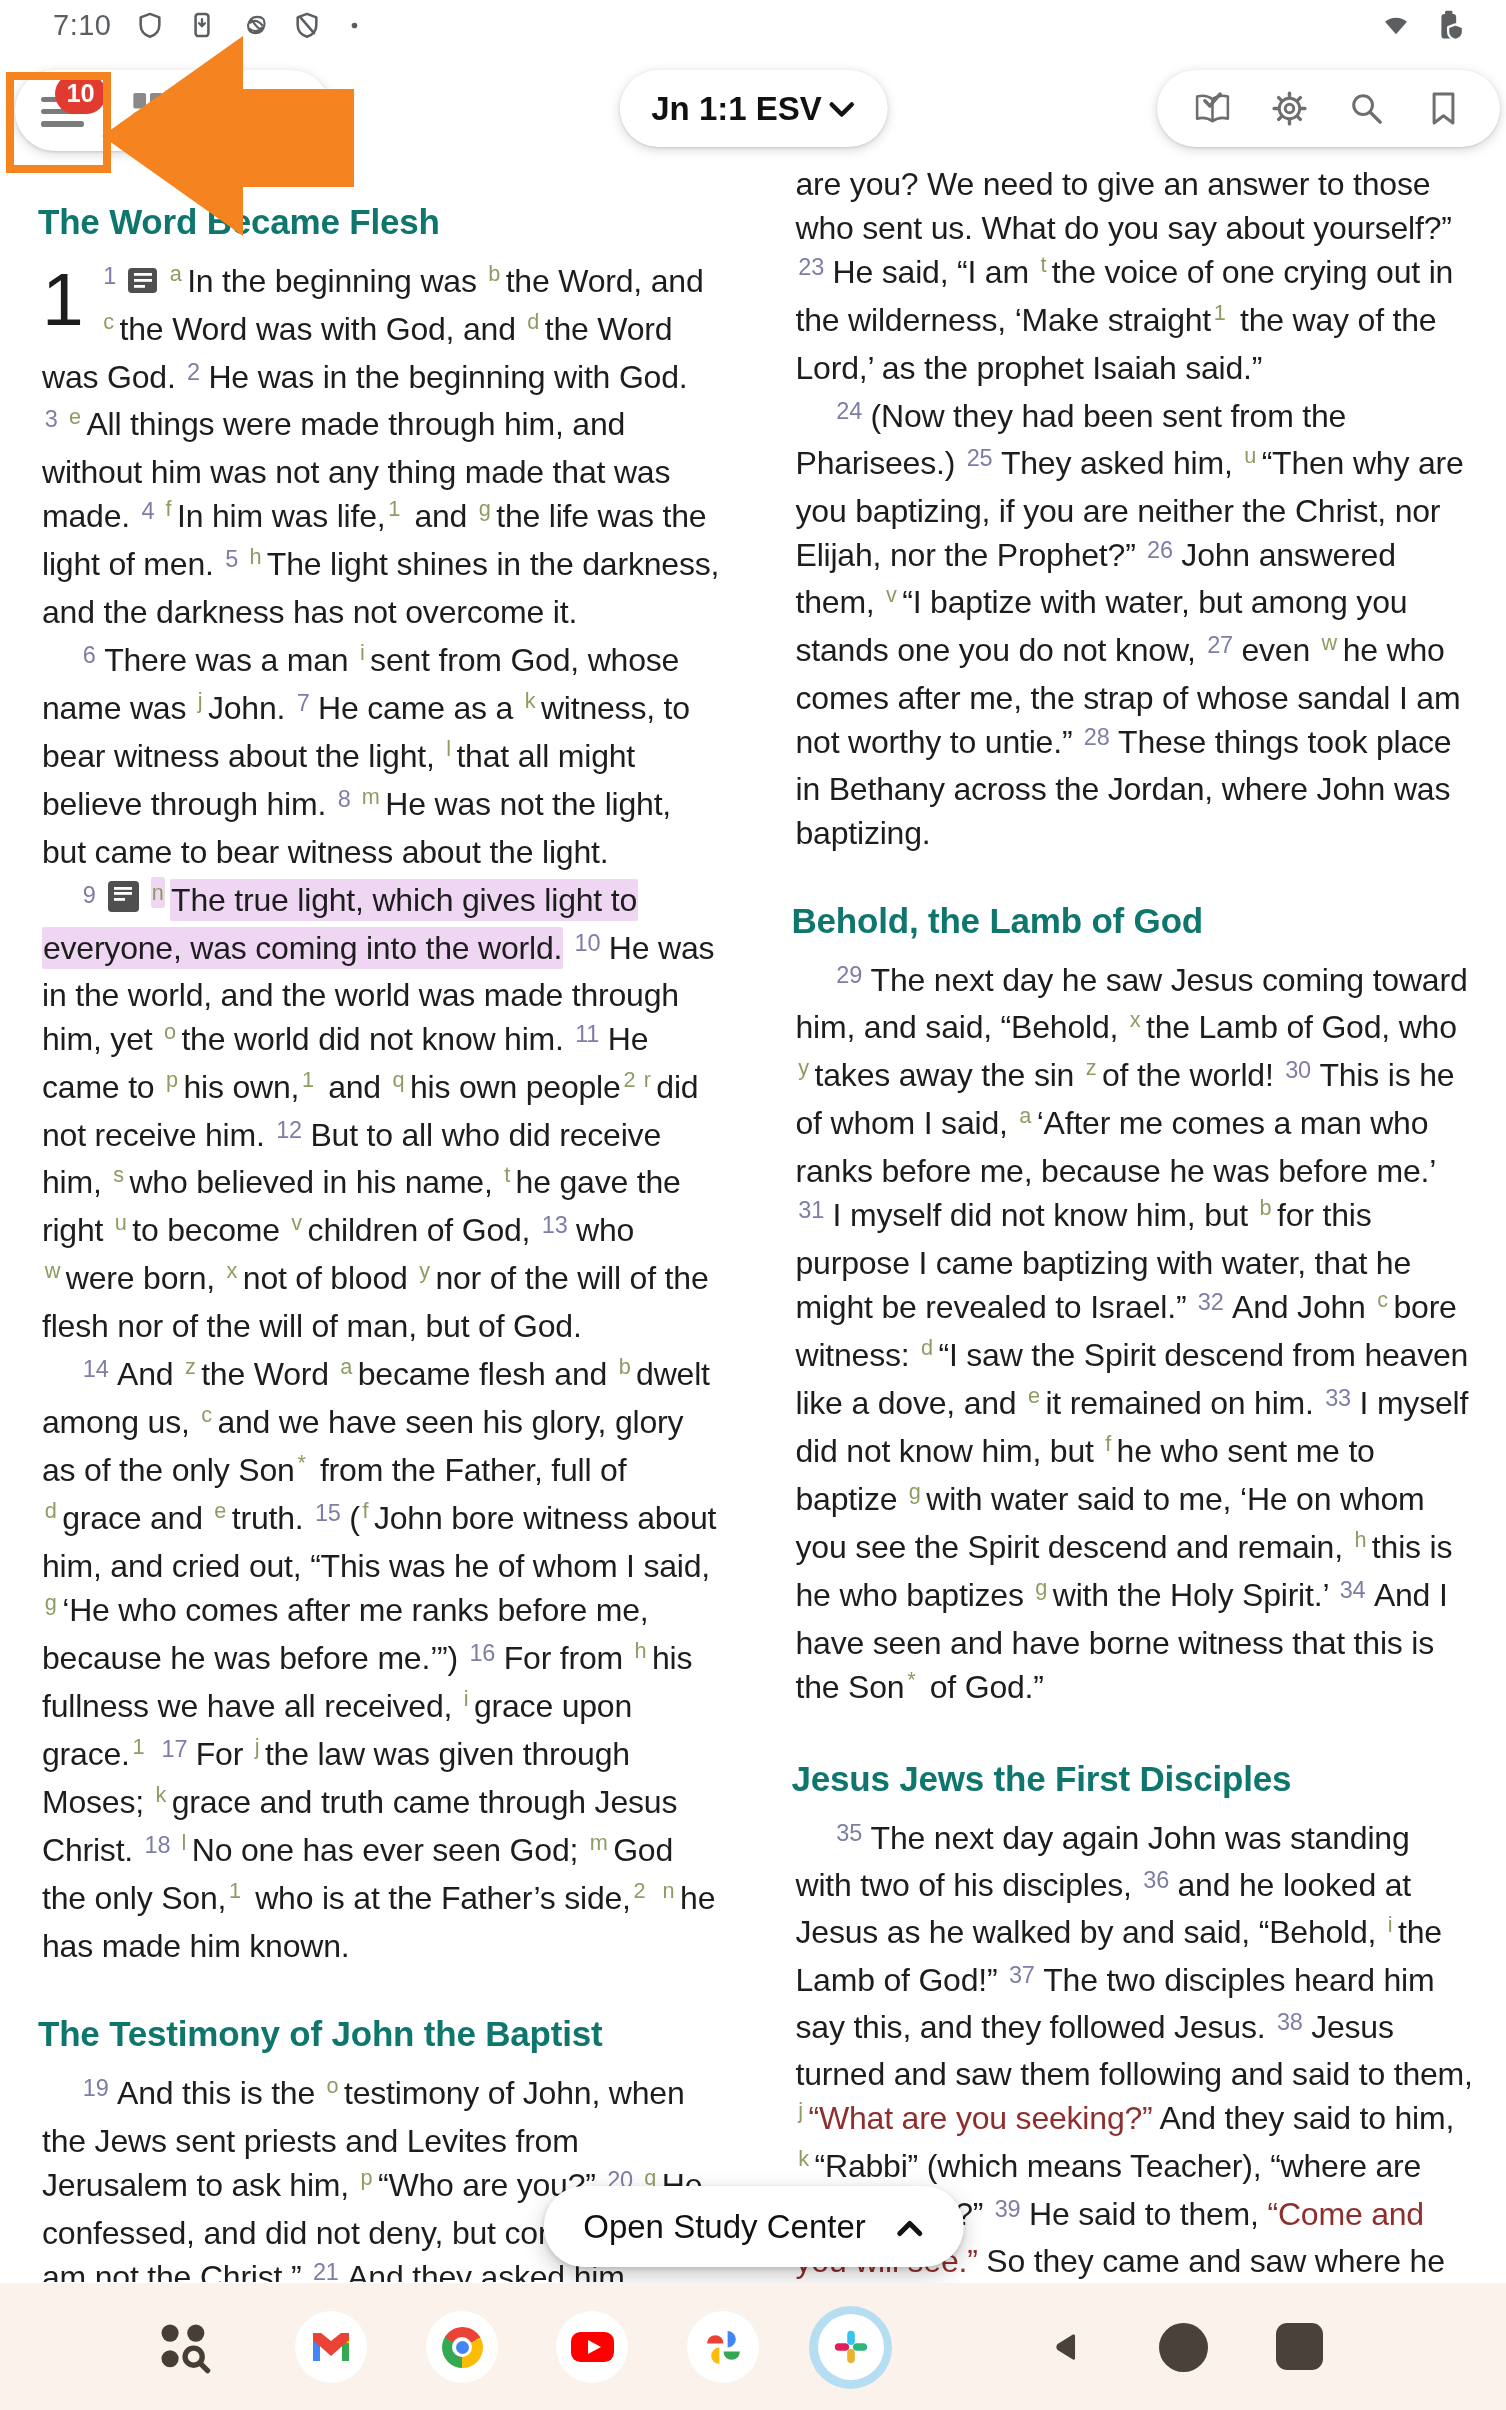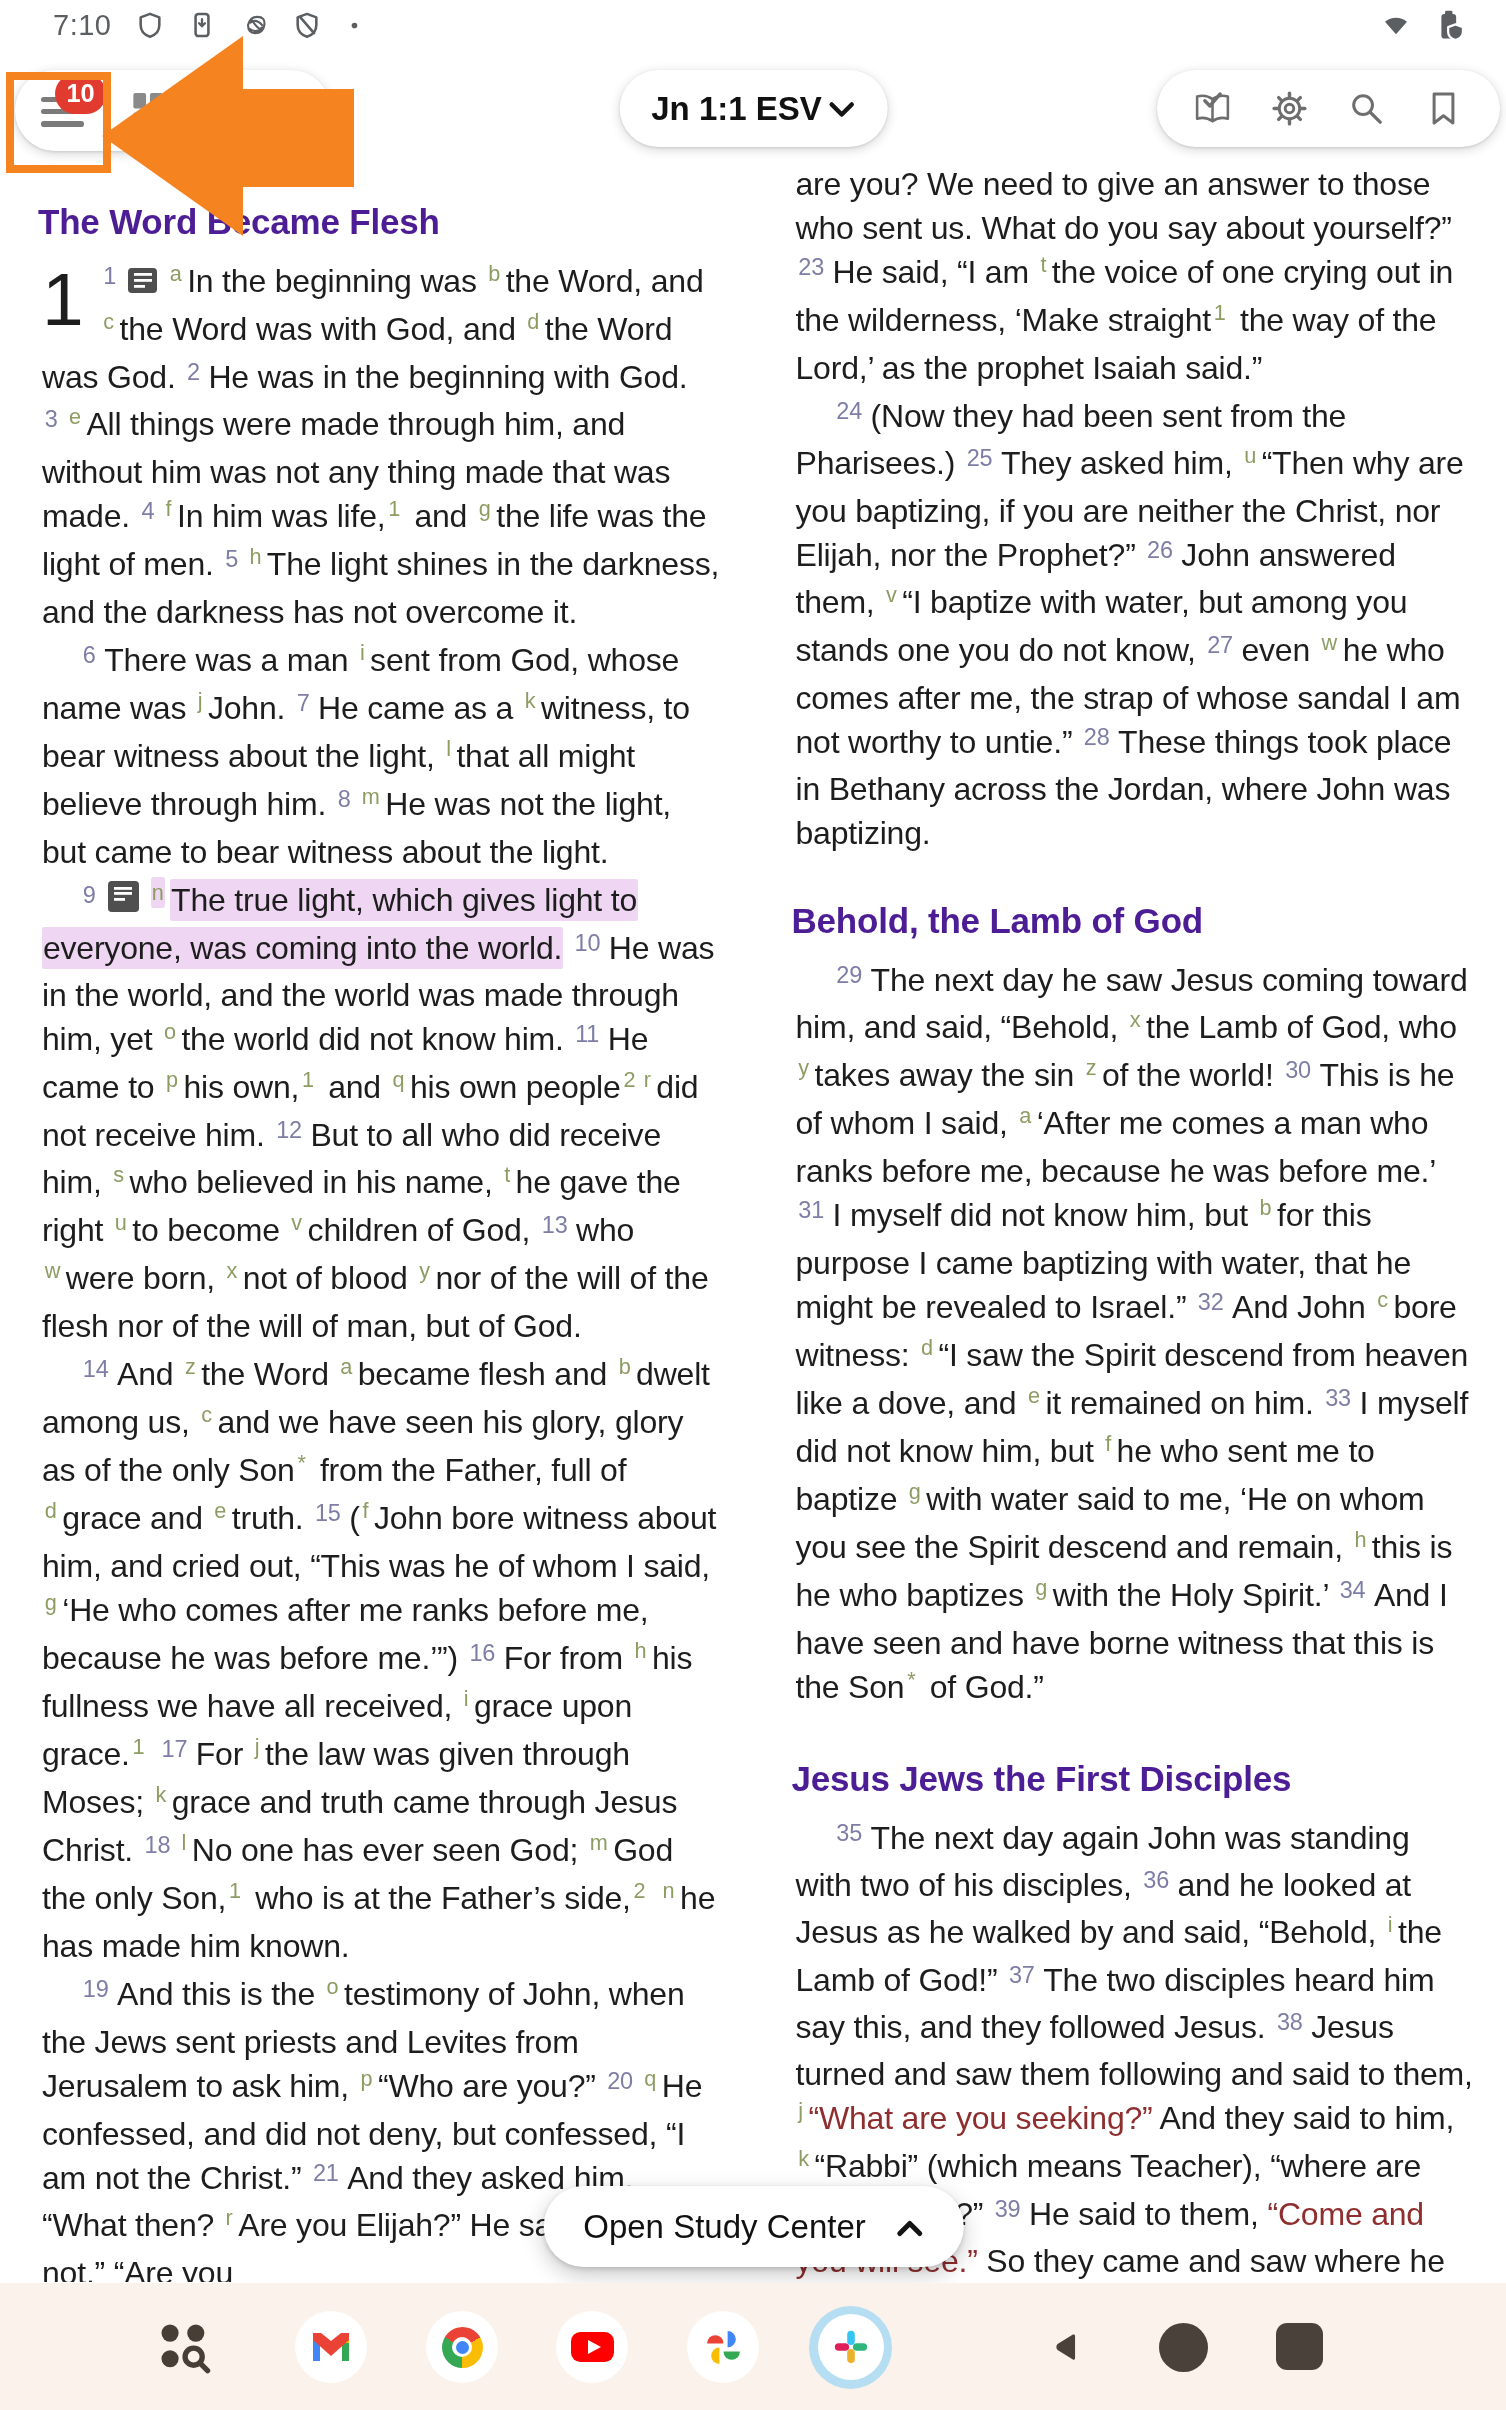--- a/index.html
+++ b/index.html
@@ -36,21 +36,21 @@
   .anno-arrow-head{position:absolute;left:102px;top:36px;width:0;height:0;z-index:40;
     border-top:100px solid transparent;border-bottom:100px solid transparent;
     border-right:141px solid var(--accent_orange,#f5831f);}
   .anno-arrow-tail{position:absolute;left:235px;top:89px;width:119px;height:98px;z-index:40;
     background:var(--accent_orange,#f5831f);}
   
   .content{position:absolute;left:38px;top:158px;width:1439px;height:2124px;
     display:flex;gap:68px;overflow:hidden;z-index:1;
     font-size:32px;line-height:44px;letter-spacing:-0.2px;}
   .col{flex:1 1 0;display:flow-root;min-width:0;}
-  .sec-heading{font-weight:700;font-size:35px;line-height:45px;margin:43px 0 15px;color:#4c1d95;}
+  .sec-heading{font-weight:700;font-size:35px;line-height:45px;margin:43px 0 15px;color:#0f766e;}
   .col .sec-heading:first-child{margin-top:41px;}
   .para{margin:4px;text-indent:38px;}
   .para.noindent{text-indent:0;}
   .chapnum{float:left;font-size:75px;line-height:62px;padding:9.4px 17px 0 0;font-weight:400;color:#1d1d1d;}
   .run.vs{color:var(--verse_number,#7d7da6);font-size:23.5px;position:relative;top:-8.5px;margin:0 8.5px 0 2.8px;}
   .run.xr,.run.fn{color:var(--crossref_green,#8d9c63);font-size:21.7px;position:relative;top:-11.3px;margin:0 5.6px 0 2.8px;}
   .run.red{color:var(--words_of_jesus_red,#8f2e2e);}
   .run.hl{background:var(--highlight_purple,#efd6f3);padding:2.8px 0.9px;border-radius:2.8px;
     -webkit-box-decoration-break:clone;box-decoration-break:clone;}
   .run.ic-note{display:inline-block;width:29px;height:25.4px;border-radius:3.8px;margin:0 9.4px -0.9px 3.8px;
@@ -207,20 +207,21 @@
   <div class="anno-arrow-tail"></div>
 </div>
 
 <div class="content">
   <div class="col">
       <div class="sec-heading">The Word Became Flesh</div>
       <p class="para noindent"><span class="chapnum">1</span><span class="run vs">1</span><span class="run ic-note"></span><span class="run xr">a</span><span class="run">In the beginning was </span><span class="run xr">b</span><span class="run">the Word, and </span><span class="run xr">c</span><span class="run">the Word was with God, and </span><span class="run xr">d</span><span class="run">the Word was God. </span><span class="run vs">2</span><span class="run">He was in the beginning with God. </span><span class="run vs">3</span><span class="run xr">e</span><span class="run">All things were made through him, and without him was not any thing made that was made. </span><span class="run vs">4</span><span class="run xr">f</span><span class="run">In him was life,</span><span class="run fn">1</span><span class="run"> and </span><span class="run xr">g</span><span class="run">the life was the light of men. </span><span class="run vs">5</span><span class="run xr">h</span><span class="run">The light shines in the darkness, and the darkness has not overcome it.</span></p>
       <p class="para"><span class="run vs">6</span><span class="run">There was a man </span><span class="run xr">i</span><span class="run">sent from God, whose name was </span><span class="run xr">j</span><span class="run">John. </span><span class="run vs">7</span><span class="run">He came as a </span><span class="run xr">k</span><span class="run">witness, to bear witness about the light, </span><span class="run xr">l</span><span class="run">that all might believe through him. </span><span class="run vs">8</span><span class="run xr">m</span><span class="run">He was not the light, but came to bear witness about the light.</span></p>
       <p class="para"><span class="run vs">9</span><span class="run ic-note hl"></span><span class="run xr hl">n</span><span class="run hl">The true light, which gives light to everyone, was coming into the world.</span><span class="run"> </span><span class="run vs">10</span><span class="run">He was in the world, and the world was made through him, yet </span><span class="run xr">o</span><span class="run">the world did not know him. </span><span class="run vs">11</span><span class="run">He came to </span><span class="run xr">p</span><span class="run">his own,</span><span class="run fn">1</span><span class="run"> and </span><span class="run xr">q</span><span class="run">his own people</span><span class="run fn">2</span><span class="run xr">r</span><span class="run">did not receive him. </span><span class="run vs">12</span><span class="run">But to all who did receive him, </span><span class="run xr">s</span><span class="run">who believed in his name, </span><span class="run xr">t</span><span class="run">he gave the right </span><span class="run xr">u</span><span class="run">to become </span><span class="run xr">v</span><span class="run">children of God, </span><span class="run vs">13</span><span class="run">who </span><span class="run xr">w</span><span class="run">were born, </span><span class="run xr">x</span><span class="run">not of blood </span><span class="run xr">y</span><span class="run">nor of the will of the flesh nor of the will of man, but of God.</span></p>
       <p class="para"><span class="run vs">14</span><span class="run">And </span><span class="run xr">z</span><span class="run">the Word </span><span class="run xr">a</span><span class="run">became flesh and </span><span class="run xr">b</span><span class="run">dwelt among us, </span><span class="run xr">c</span><span class="run">and we have seen his glory, glory as of the only Son</span><span class="run fn">*</span><span class="run"> from the Father, full of </span><span class="run xr">d</span><span class="run">grace and </span><span class="run xr">e</span><span class="run">truth. </span><span class="run vs">15</span><span class="run">(</span><span class="run xr">f</span><span class="run">John bore witness about him, and cried out, “This was he of whom I said, </span><span class="run xr">g</span><span class="run">‘He who comes after me ranks before me, because he was before me.’”) </span><span class="run vs">16</span><span class="run">For from </span><span class="run xr">h</span><span class="run">his fullness we have all received, </span><span class="run xr">i</span><span class="run">grace upon grace.</span><span class="run fn">1</span><span class="run"> </span><span class="run vs">17</span><span class="run">For </span><span class="run xr">j</span><span class="run">the law was given through Moses; </span><span class="run xr">k</span><span class="run">grace and truth came through Jesus Christ. </span><span class="run vs">18</span><span class="run xr">l</span><span class="run">No one has ever seen God; </span><span class="run xr">m</span><span class="run">God the only Son,</span><span class="run fn">1</span><span class="run"> who is at the Father’s side,</span><span class="run fn">2</span><span class="run"> </span><span class="run xr">n</span><span class="run">he has made him known.</span></p>
+      <div class="sec-heading">The Testimony of John the Baptist</div>
       <p class="para"><span class="run vs">19</span><span class="run">And this is the </span><span class="run xr">o</span><span class="run">testimony of John, when the Jews sent priests and Levites from Jerusalem to ask him, </span><span class="run xr">p</span><span class="run">“Who are you?” </span><span class="run vs">20</span><span class="run xr">q</span><span class="run">He confessed, and did not deny, but confessed, “I am not the Christ.” </span><span class="run vs">21</span><span class="run">And they asked him, “What then? </span><span class="run xr">r</span><span class="run">Are you Elijah?” He said, “I am not.” “Are you </span></p>
     </div>
   <div class="col">
       <p class="para noindent"><span class="run">are you? We need to give an answer to those who sent us. What do you say about yourself?” </span><span class="run vs">23</span><span class="run">He said, “I am </span><span class="run xr">t</span><span class="run">the voice of one crying out in the wilderness, ‘Make straight</span><span class="run fn">1</span><span class="run"> the way of the Lord,’ as the prophet Isaiah said.”</span></p>
       <p class="para"><span class="run vs">24</span><span class="run">(Now they had been sent from the Pharisees.) </span><span class="run vs">25</span><span class="run">They asked him, </span><span class="run xr">u</span><span class="run">“Then why are you baptizing, if you are neither the Christ, nor Elijah, nor the Prophet?” </span><span class="run vs">26</span><span class="run">John answered them, </span><span class="run xr">v</span><span class="run">“I baptize with water, but among you stands one you do not know, </span><span class="run vs">27</span><span class="run">even </span><span class="run xr">w</span><span class="run">he who comes after me, the strap of whose sandal I am not worthy to untie.” </span><span class="run vs">28</span><span class="run">These things took place in Bethany across the Jordan, where John was baptizing.</span></p>
       <div class="sec-heading">Behold, the Lamb of God</div>
       <p class="para"><span class="run vs">29</span><span class="run">The next day he saw Jesus coming toward him, and said, “Behold, </span><span class="run xr">x</span><span class="run">the Lamb of God, who </span><span class="run xr">y</span><span class="run">takes away the sin </span><span class="run xr">z</span><span class="run">of the world! </span><span class="run vs">30</span><span class="run">This is he of whom I said, </span><span class="run xr">a</span><span class="run">‘After me comes a man who ranks before me, because he was before me.’ </span><span class="run vs">31</span><span class="run">I myself did not know him, but </span><span class="run xr">b</span><span class="run">for this purpose I came baptizing with water, that he might be revealed to Israel.” </span><span class="run vs">32</span><span class="run">And John </span><span class="run xr">c</span><span class="run">bore witness: </span><span class="run xr">d</span><span class="run">“I saw the Spirit descend from heaven like a dove, and </span><span class="run xr">e</span><span class="run">it remained on him. </span><span class="run vs">33</span><span class="run">I myself did not know him, but </span><span class="run xr">f</span><span class="run">he who sent me to baptize </span><span class="run xr">g</span><span class="run">with water said to me, ‘He on whom you see the Spirit descend and remain, </span><span class="run xr">h</span><span class="run">this is he who baptizes </span><span class="run xr">g</span><span class="run">with the Holy Spirit.’ </span><span class="run vs">34</span><span class="run">And I have seen and have borne witness that this is the Son</span><span class="run fn">*</span><span class="run"> of God.”</span></p>
       <div class="sec-heading">Jesus Jews the First Disciples</div>
       <p class="para"><span class="run vs">35</span><span class="run">The next day again John was standing with two of his disciples, </span><span class="run vs">36</span><span class="run">and he looked at Jesus as he walked by and said, “Behold, </span><span class="run xr">i</span><span class="run">the Lamb of God!” </span><span class="run vs">37</span><span class="run">The two disciples heard him say this, and they followed Jesus. </span><span class="run vs">38</span><span class="run">Jesus turned and saw them following and said to them, </span><span class="run xr">j</span><span class="run red">“What are you seeking?”</span><span class="run"> And they said to him, </span><span class="run xr">k</span><span class="run">“Rabbi” (which means Teacher), “where are you staying?” </span><span class="run vs">39</span><span class="run">He said to them, </span><span class="run red">“Come and you will see.”</span><span class="run"> So they came and saw where he was staying, and they stayed with him that day, for it was about the tenth hour. </span></p>
     </div>

